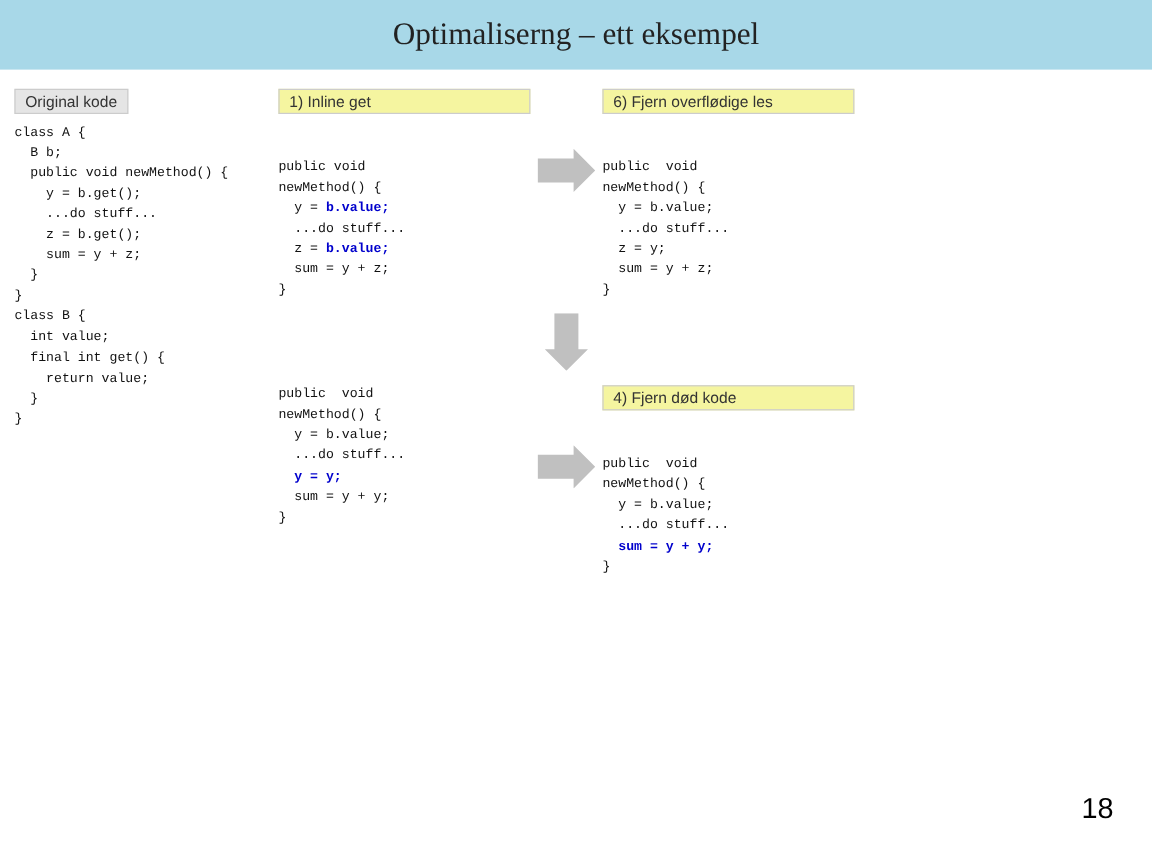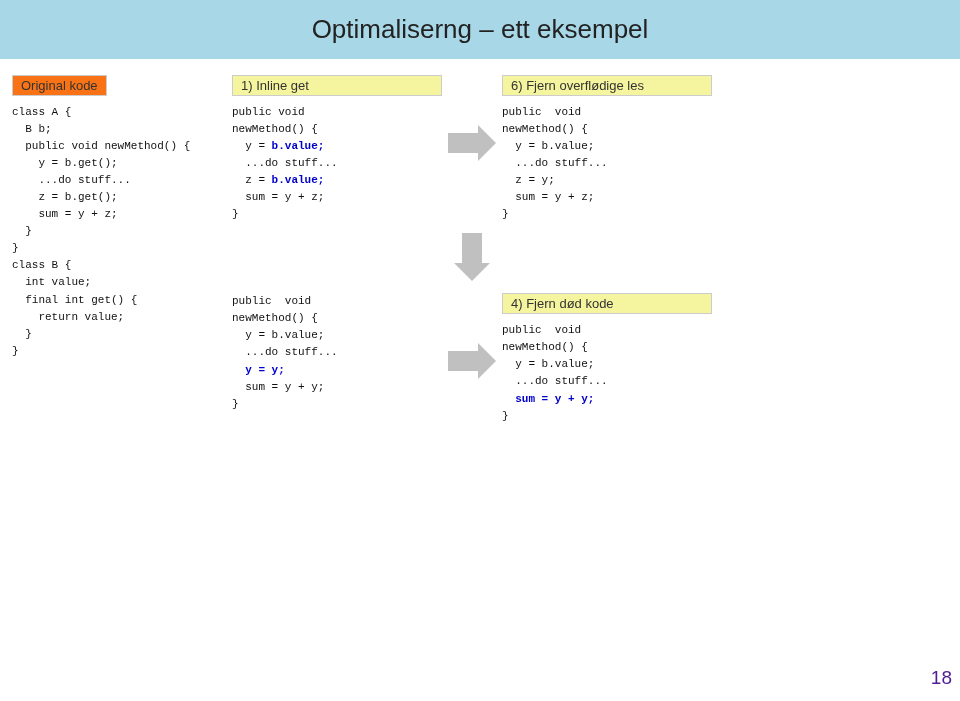--- a/index.html
+++ b/index.html
@@ -14,21 +14,21 @@
     }
 
     
     .title-bar {
       background: #a8d8e8;
       width: 100%;
       padding: 14px 0;
       text-align: center;
     }
     .title-text {
-      font-family: Liberation Sans, sans-serif;
+      font-family: Liberation Serif, serif;
       font-size: 26px;
       font-weight: normal;
       color: #222;
     }
 
     
     .content {
       display: flex;
       flex-direction: row;
       padding: 16px 12px 12px 12px;
@@ -36,21 +36,21 @@
       height: calc(701px - 62px);
     }
 
     
     .left-panel {
       width: 220px;
       flex-shrink: 0;
     }
 
     .original-label {
-      background: #f97316;
+      background: #e5e5e5;
       font-family: Arial, sans-serif;
       font-size: 13px;
       color: #333;
       padding: 2px 8px;
       display: inline-block;
       margin-bottom: 8px;
       border: 1px solid #ccc;
     }
 
     .code-block {
@@ -81,20 +81,21 @@
       display: flex;
       align-items: center;
       justify-content: center;
       padding-top: 50px;
       width: 60px;
     }
 
     .step-box {
       display: flex;
       flex-direction: column;
+      gap: 29px;
     }
 
     .step-label {
       font-family: Arial, sans-serif;
       font-size: 13px;
       color: #333;
       background: #f5f5a0;
       padding: 2px 8px;
       display: inline-block;
       margin-bottom: 8px;
@@ -102,24 +103,24 @@
     }
 
     .step1 { width: 210px; }
     .step2 { width: 210px; }
     .step3 { width: 210px; }
     .step4 { width: 210px; }
 
     .page-number {
       position: absolute;
       bottom: 12px;
-      right: 8px;
+      right: 32px;
       font-family: Arial, sans-serif;
-      font-size: 19px;
-      color: #4c1d95;
+      font-size: 24px;
+      color: #000000;
     }
 
     
     .bottom-steps-row {
       display: flex;
       flex-direction: row;
       align-items: flex-start;
       gap: 0;
       margin-top: 4px;
     }

